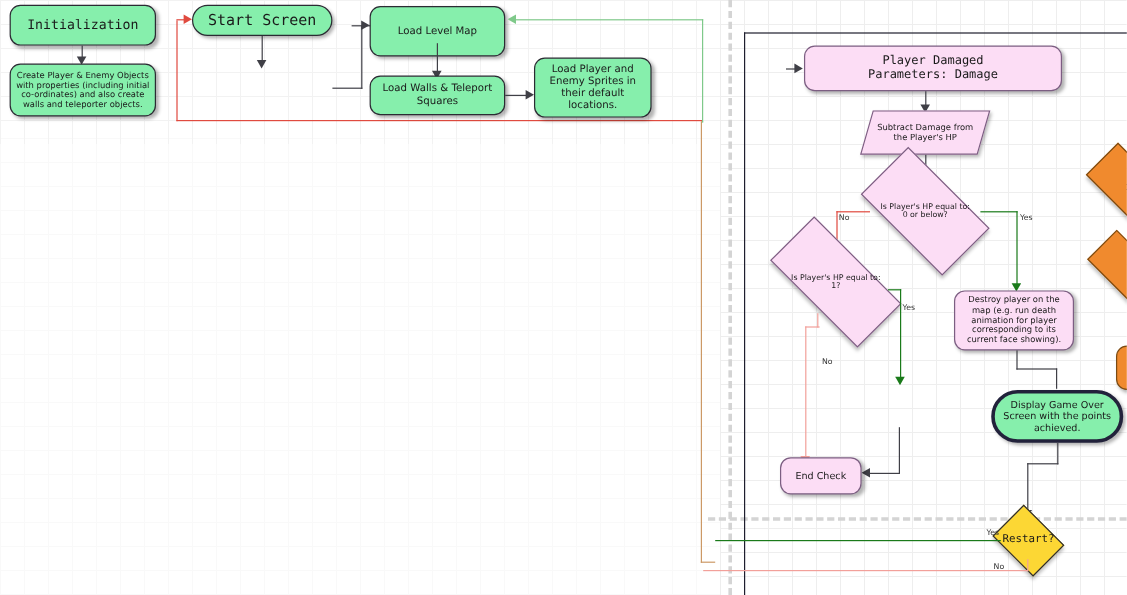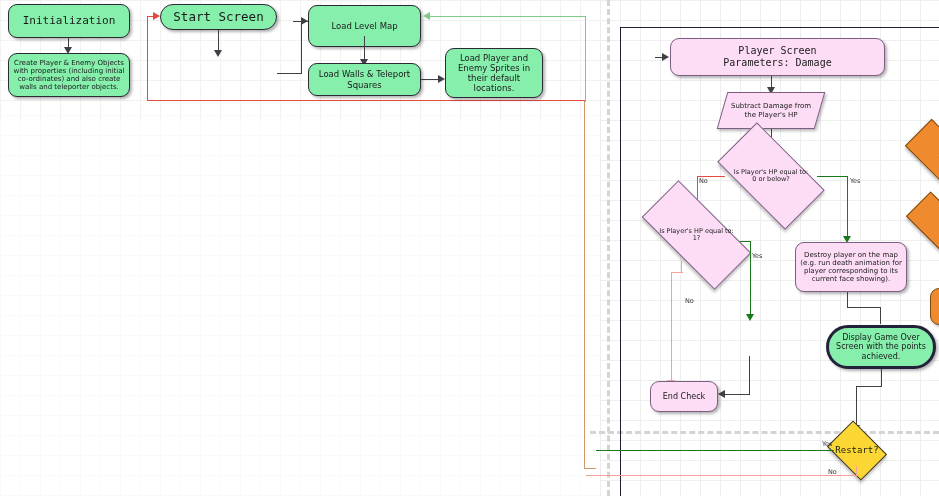--- a/index.html
+++ b/index.html
@@ -141,21 +141,21 @@
   <div class="ln v greenlt" style="left:585px;top:16px;height:86px;"></div>
   <div class="ln h greenlt" style="left:585px;top:101px;width:1px;"></div>
 
   <div class="ln v tan" style="left:584px;top:101px;height:368px;"></div>
   <div class="ln h tan" style="left:584px;top:468px;width:12px;"></div>
 
   <div class="arw right" style="left:662px;top:53px;"></div>
   <div class="ln h" style="left:655px;top:57px;width:12px;"></div>
 
   <div class="node pink rrect mono" style="left:670px;top:38px;width:215px;height:38px;font-size:10px;flex-direction:column;">
-    <span>Player Screen</span>
+    <span>Player Damaged</span>
     <span>Parameters: Damage</span>
   </div>
 
   <div class="ln v" style="left:771px;top:76px;height:16px;"></div>
   <div class="arw down" style="left:767px;top:87px;"></div>
 
   <div style="position:absolute;left:722px;top:92px;width:98px;height:37px;">
     <div style="position:absolute;inset:0;background:#FCDDF5;border:1.4px solid #7c5e82;
                 transform:skewX(-16deg);box-shadow:2px 2px 3px rgba(0,0,0,.28);"></div>
     <div style="position:absolute;inset:0;display:flex;align-items:center;justify-content:center;
@@ -189,21 +189,21 @@
   <div class="ln v green" style="left:750px;top:241px;height:77px;"></div>
   <div class="arw down green" style="left:746px;top:314px;"></div>
   <div class="elbl" style="left:752px;top:252px;">Yes</div>
 
   <div class="ln v salmon" style="left:681px;top:261px;height:12px;"></div>
   <div class="ln h salmon" style="left:671px;top:272px;width:12px;"></div>
   <div class="ln v salmon" style="left:671px;top:272px;height:112px;"></div>
   <div class="arw down salmon" style="left:667px;top:380px;"></div>
   <div class="elbl" style="left:685px;top:297px;">No</div>
 
-  <div class="node pink rrect" style="left:795px;top:242px;width:112px;height:50px;font-size:7px;">
+  <div class="node pink rrect" style="left:795px;top:242px;width:100px;height:50px;font-size:7px;">
     <span>Destroy player on the map (e.g. run death animation for player corresponding to its current face showing).</span>
   </div>
 
   <div class="ln v" style="left:847px;top:292px;height:16px;"></div>
   <div class="ln h" style="left:847px;top:307px;width:34px;"></div>
   <div class="ln v" style="left:880px;top:307px;height:17px;"></div>
 
 
   <div class="ln v" style="left:749px;top:356px;height:39px;"></div>
   <div class="ln h" style="left:725px;top:394px;width:25px;"></div>

